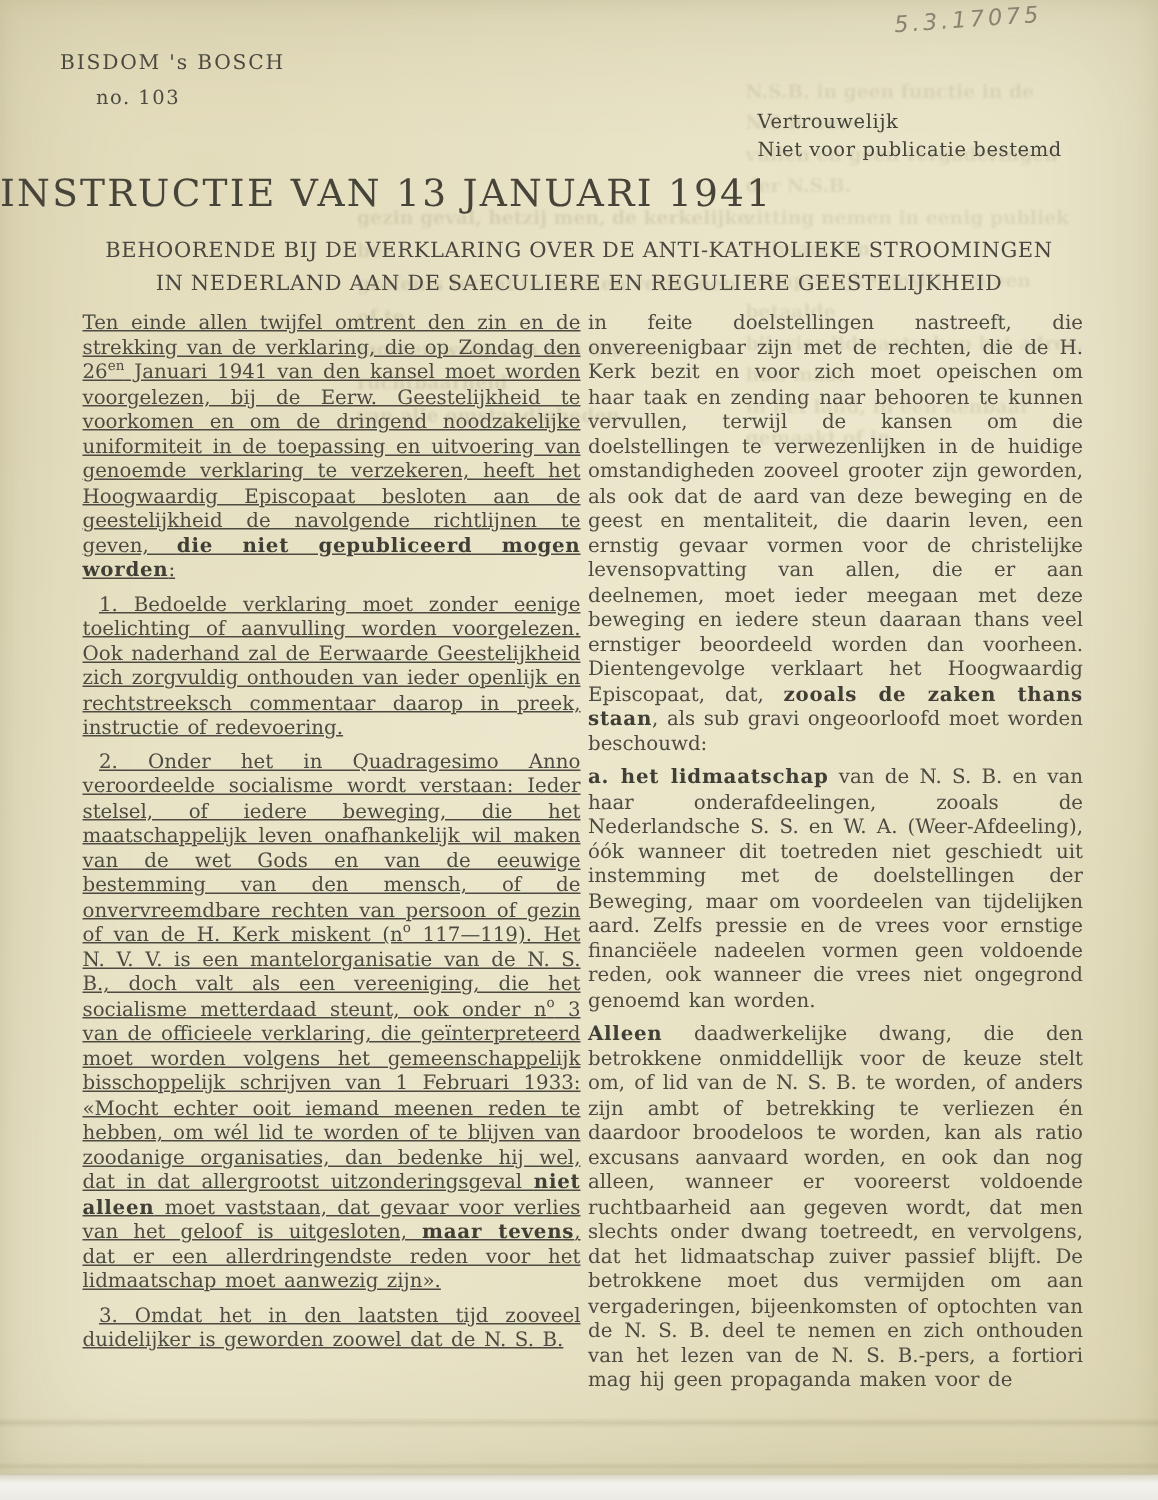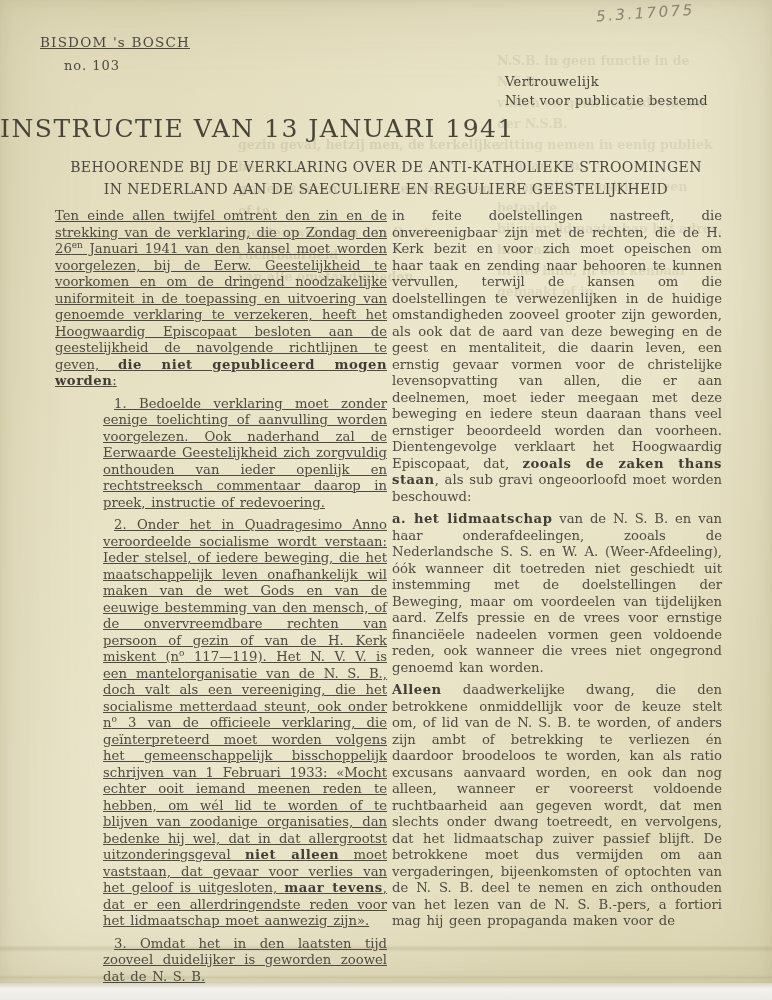--- a/index.html
+++ b/index.html
@@ -9,36 +9,36 @@
       radial-gradient(ellipse at 18% 12%, rgba(214,204,162,.35), transparent 55%),
       radial-gradient(ellipse at 85% 92%, rgba(207,197,150,.32), transparent 50%),
       radial-gradient(ellipse at 50% 45%, rgba(255,252,238,.30), transparent 75%),
       #e9e4c8;
     box-shadow: inset 0 0 85px rgba(131,118,73,.25), inset 0 0 14px rgba(131,118,73,.14),
       0 2px 4px rgba(60,55,40,.35);}
   .bleed{position:absolute;color:#8f8868;opacity:.20;filter:blur(.6px);
     font-weight:bold;font-size:12.5px;pointer-events:none;}
   .bleed.block-a{left:238px;top:134px;width:266px;line-height:22px;}
   .bleed.block-b{left:497px;top:50px;width:232px;line-height:21px;opacity:.17;}
-  .org{position:absolute;left:40px;top:34px;font-size:13.5px;letter-spacing:1.2px;color:#4c4a40;text-decoration:underline;}
+  .org{position:absolute;left:40px;top:34px;font-size:13.5px;letter-spacing:1.2px;color:#4c4a40;}
   .num{position:absolute;left:64px;top:58px;font-size:13px;letter-spacing:1px;color:#4c4a40;}
   .handwritten{position:absolute;left:596px;top:4px;font-family:"DejaVu Sans","Liberation Sans",sans-serif;
     font-style:italic;font-size:15px;letter-spacing:2.5px;color:#8a8270;transform:rotate(-4deg);}
   .conf{position:absolute;left:505px;top:72px;font-size:13px;font-weight:normal;
     line-height:19px;color:#45443a;letter-spacing:.4px;}
   .title{position:absolute;left:0;top:114px;width:711px;margin:0;text-align:left;
     font-size:25px;font-weight:normal;letter-spacing:1.5px;color:#474539;}
   .subtitle{position:absolute;left:0;top:156px;width:772px;text-align:center;
     font-size:14px;line-height:22px;letter-spacing:.4px;color:#4a4840;}
   .col{position:absolute;top:208px;font-size:13.2px;line-height:16.5px;color:#4d4b41;
     text-align:justify;word-spacing:1.5px;}
   .col-left{left:55px;width:332px;text-decoration:underline;}
   .col-right{left:392px;width:330px;}
   .col p{margin:0 0 6px 0;}
-  .col p.indent{text-indent:11px;margin-left:48px;}
+  .col p.indent{text-indent:11px;}
   .col .b{font-weight:bold;letter-spacing:.5px;color:#403e35;}
   .col .sup{font-size:9px;vertical-align:super;line-height:0;}
   .crease{position:absolute;left:0;top:945px;width:772px;height:7px;
     background:linear-gradient(to bottom,transparent,rgba(120,110,75,.16),transparent);}
   .crease2{position:absolute;left:0;top:975px;width:772px;height:5px;
     background:linear-gradient(to bottom,transparent,rgba(120,110,75,.12),transparent);}
   .edge-strip{position:absolute;left:0;top:983px;width:772px;height:17px;
     background:linear-gradient(to bottom,#d9d5c3,#f3f2ed 35%,#eceae3);}
 </style>
 </head>

